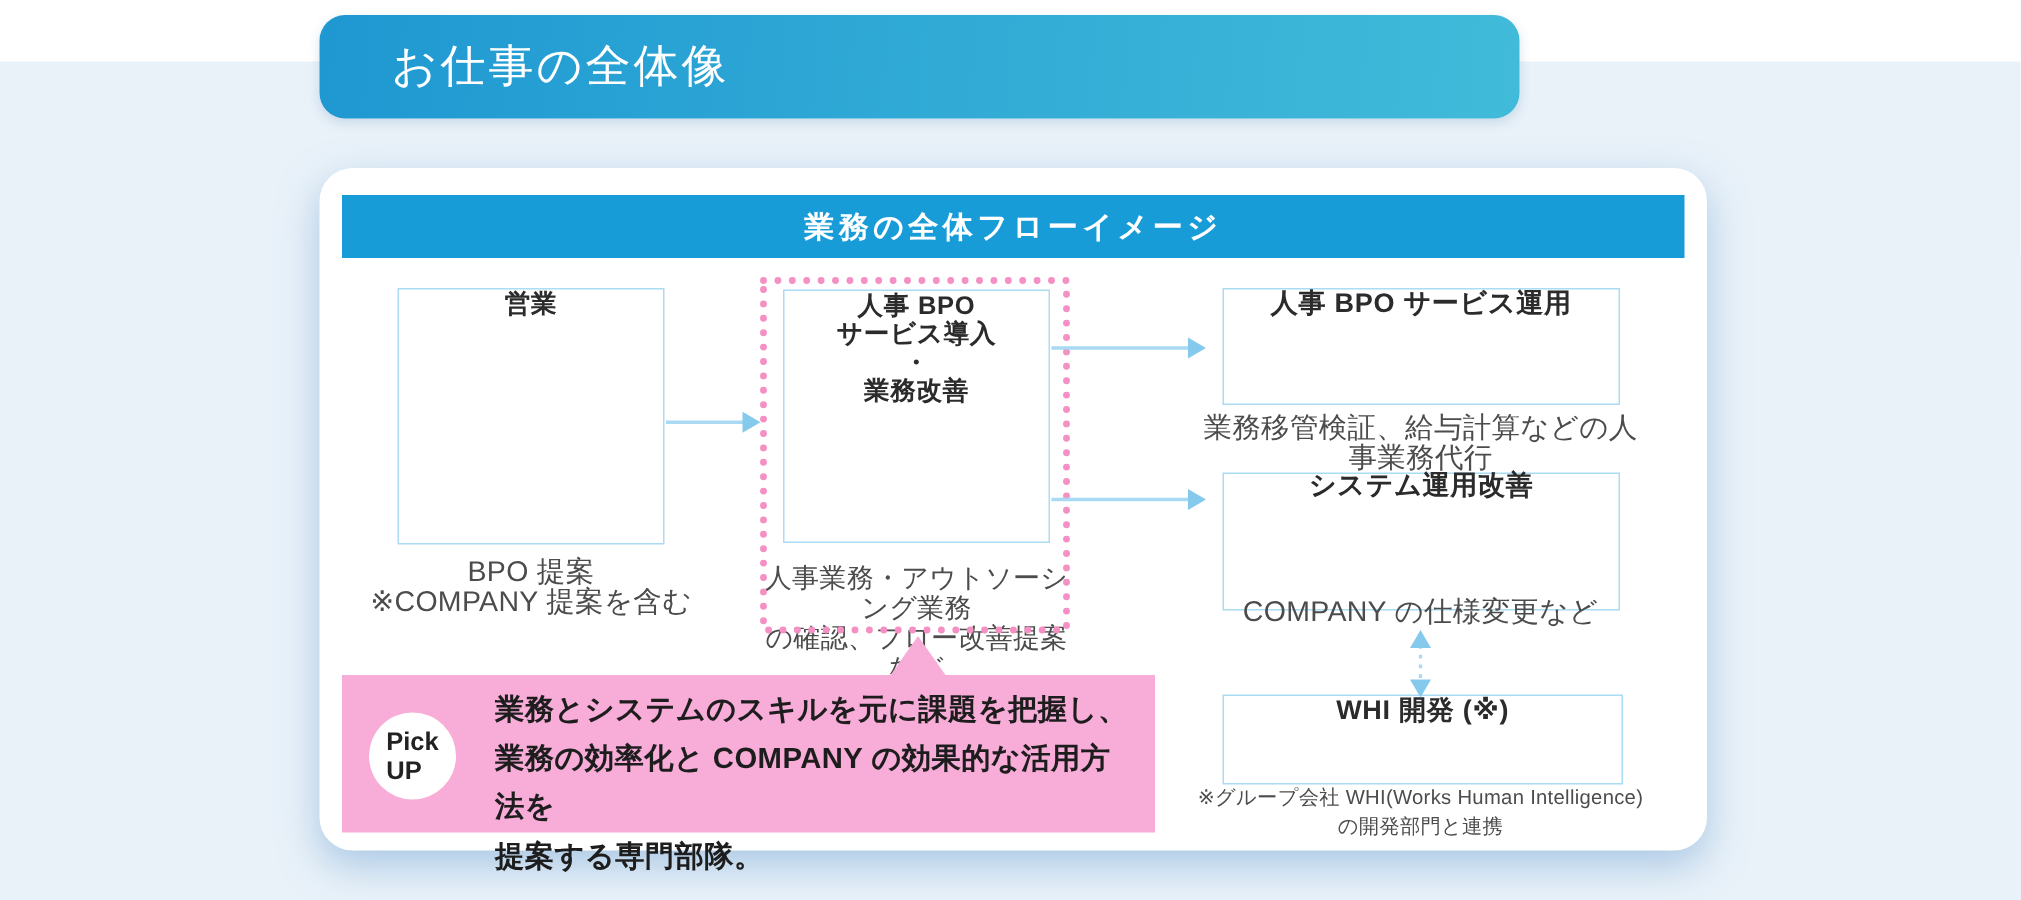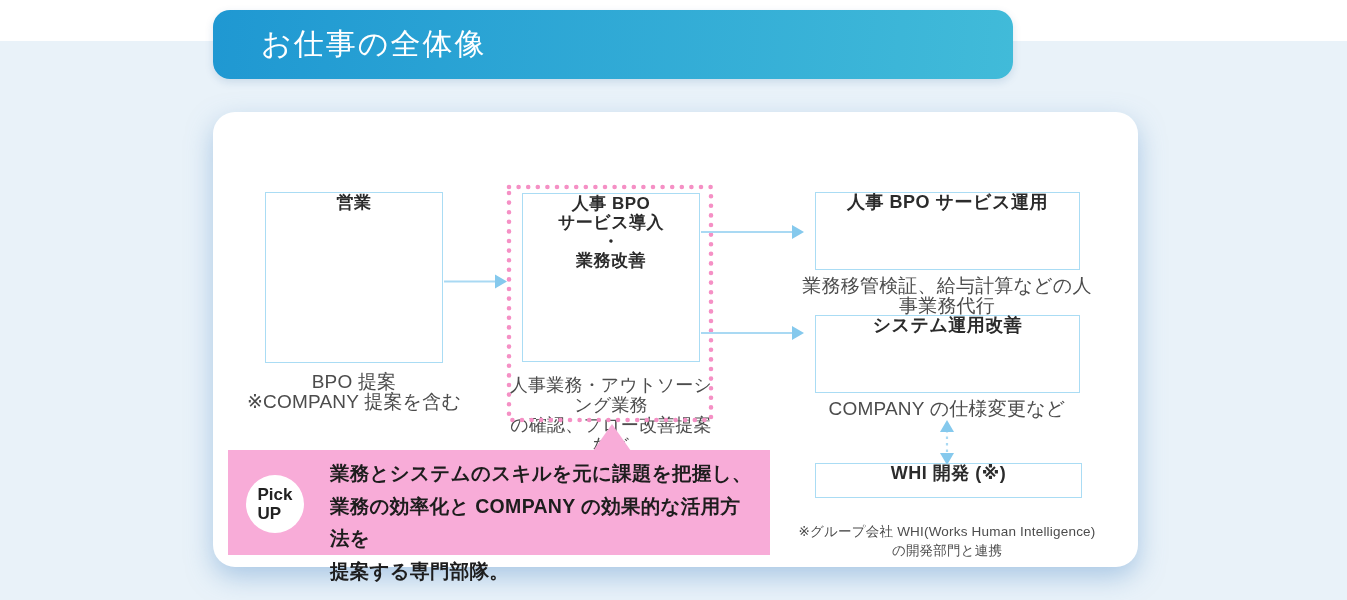--- a/index.html
+++ b/index.html
@@ -68,23 +68,23 @@
     letter-spacing:.2px;
   }
   .preline{white-space:pre-line;}
   
   .sales-box{left:52px;top:80px;width:178px;height:171px;}
   .sales-caption{left:31px;top:260px;width:220px;}
   .intro-box{left:309px;top:81px;width:178px;height:169px;}
   .intro-caption{left:293px;top:263px;width:210px;font-size:18px;}
   .ops-box{left:602px;top:80px;width:265px;height:78px;}
   .ops-caption{left:584px;top:164px;width:300px;}
-  .sysops-box{left:602px;top:203px;width:265px;height:78px;}
+  .sysops-box{left:602px;top:203px;width:265px;height:92px;font-family:Liberation Mono, monospace;}
   .sysops-caption{left:584px;top:287px;width:300px;}
-  .whi-box{left:602px;top:351px;width:267px;height:35px;}
+  .whi-box{left:602px;top:351px;width:267px;height:60px;}
   .whi-caption{left:579px;top:410px;width:310px;font-size:13.5px;line-height:19px;}
   
   .pickup-callout{
     position:absolute;left:15px;top:338px;width:542px;height:105px;
     background:var(--pickup-bg);
   }
   .pickup-badge{
     position:absolute;left:18px;top:25px;width:58px;height:58px;
     background:#ffffff;border-radius:50%;
     display:flex;flex-direction:column;align-items:center;justify-content:center;
@@ -103,20 +103,23 @@
 <div class="stage">
 
   <div class="top-white-strip"></div>
 
   <div class="page-banner">
     <h1>お仕事の全体像</h1>
   </div>
 
   <div class="flow-card">
 
+    <div class="panel-bar">
+      <h2>業務の全体フローイメージ</h2>
+    </div>
 
     <div class="node sales-box">
       <div class="label">営業</div>
     </div>
     <div class="caption preline sales-caption">BPO 提案
 ※COMPANY 提案を含む</div>
 
     <div class="node intro-box">
       <div class="label preline">人事 BPO
 サービス導入

